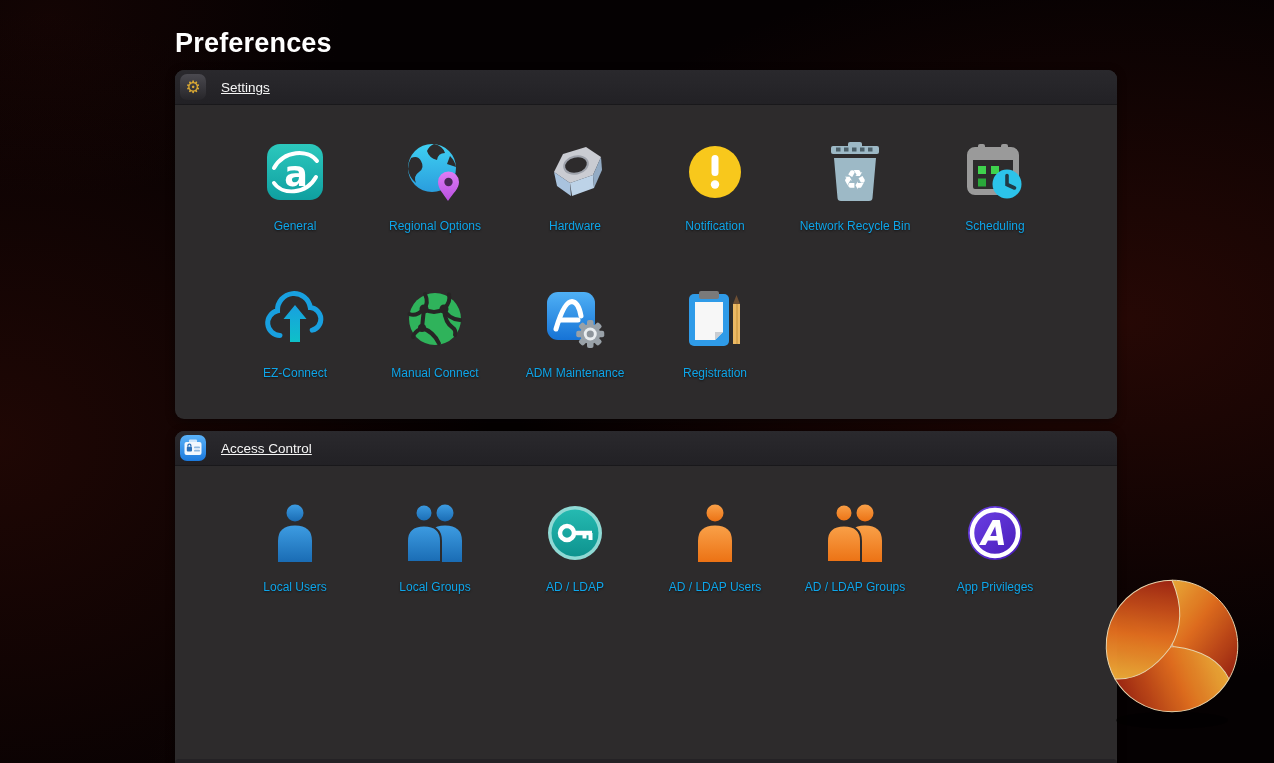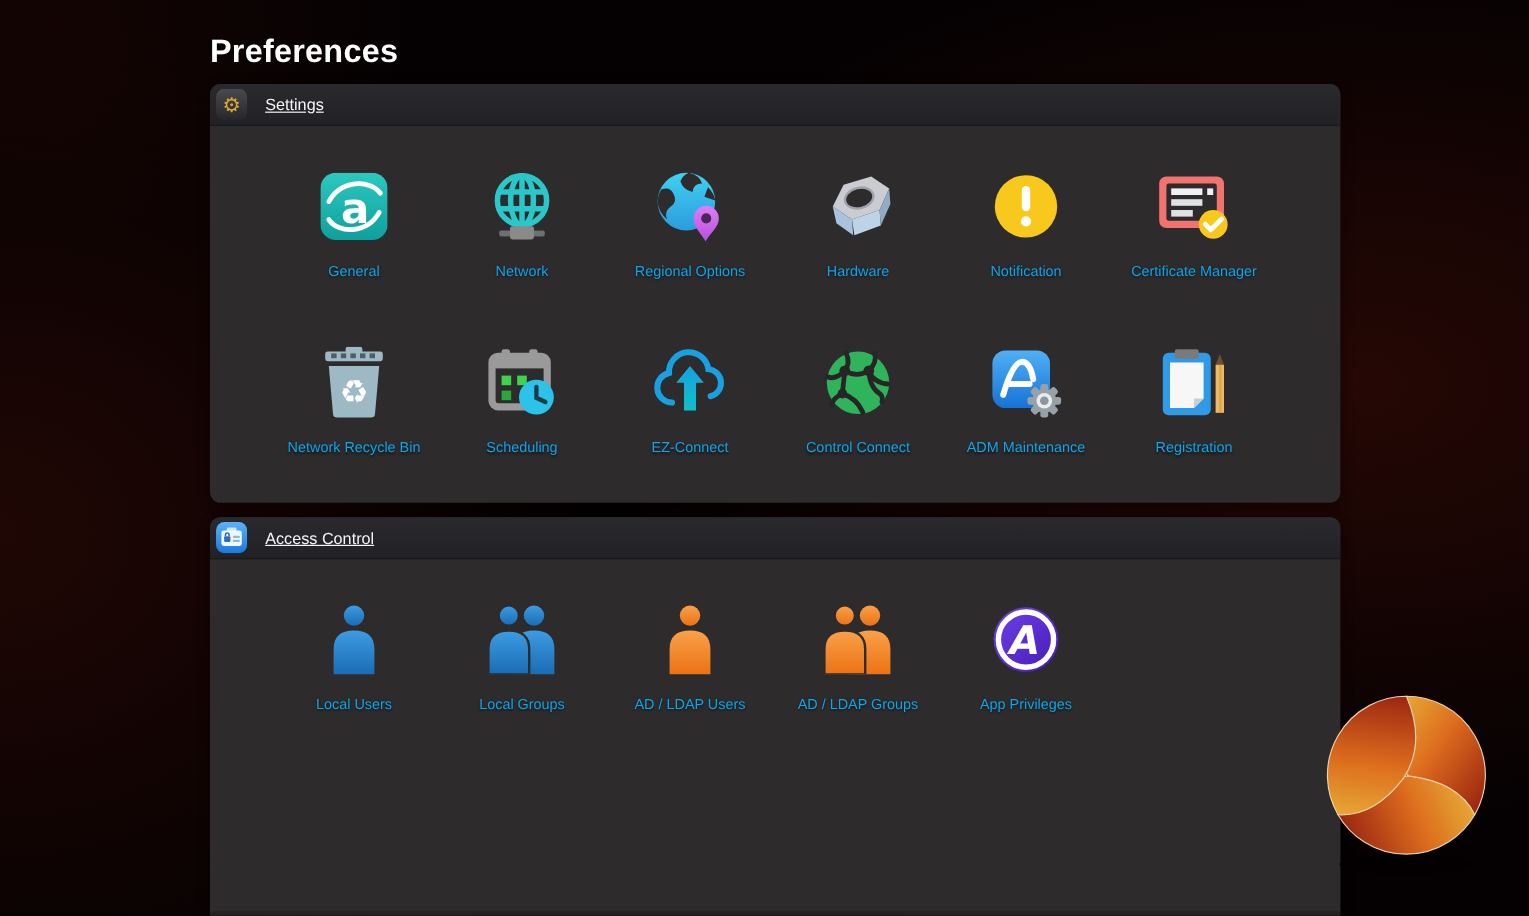--- a/index.html
+++ b/index.html
@@ -77,36 +77,20 @@
             </defs>
           <rect width="56" height="56" rx="13" fill="url(#gTeal)"></rect>
           <text x="29" y="42" text-anchor="middle" font-size="35" font-weight="bold" fill="#fff" font-family="DejaVu Sans">a</text>
           <path d="M7 24 C 17 6 41 5 50 17" stroke="#fff" stroke-width="4" fill="none" stroke-linecap="round"></path>
           <path d="M49 33 C 39 51 15 51 7 39" stroke="#fff" stroke-width="4" fill="none" stroke-linecap="round"></path>
         </svg>
       </div>
       <div class="tile-label">General</div>
     </div>
 
-    <div class="tile">
-      <div class="icon-box">
-        <svg width="58" height="60" viewBox="0 0 58 60">
-          <g stroke="#2ac7c9" stroke-width="4.6" fill="none">
-            <circle cx="29" cy="25" r="20.5"></circle>
-            <ellipse cx="29" cy="25" rx="9.5" ry="20.5"></ellipse>
-            <line x1="29" y1="4.5" x2="29" y2="45.5"></line>
-            <line x1="10" y1="18" x2="48" y2="18"></line>
-            <line x1="10" y1="32" x2="48" y2="32"></line>
-          </g>
-          <rect x="10" y="50" width="38" height="5" rx="1.5" fill="#6f6f6f"></rect>
-          <rect x="19" y="46.5" width="20" height="11" rx="2" fill="#8a8a8a"></rect>
-        </svg>
-      </div>
-      <div class="tile-label">Network</div>
-    </div>
 
     <div class="tile">
       <div class="icon-box">
         <svg width="58" height="62" viewBox="0 0 58 62">
           <defs>
             <linearGradient id="gGlobe" x1="0" y1="0" x2="0" y2="1">
                 <stop offset="0" stop-color="#3fd0f2"></stop>
                 <stop offset="1" stop-color="#2a9ddd"></stop>
               </linearGradient>
             <linearGradient id="gPin" x1="0" y1="0" x2="0" y2="1">
@@ -142,35 +126,20 @@
       <div class="icon-box">
         <svg width="56" height="56" viewBox="0 0 56 56">
           <circle cx="28" cy="28" r="26" fill="#f8c81c"></circle>
           <rect x="24.5" y="11" width="7" height="21" rx="3.5" fill="#fff"></rect>
           <circle cx="28" cy="40.5" r="4.2" fill="#fff"></circle>
         </svg>
       </div>
       <div class="tile-label">Notification</div>
     </div>
 
-    <div class="tile">
-      <div class="icon-box">
-        <svg width="60" height="56" viewBox="0 0 60 56">
-          <rect x="1" y="3" width="54" height="43" rx="6" fill="#f2726e"></rect>
-          <rect x="7" y="9" width="42" height="31" rx="2" fill="#2d2b2c"></rect>
-          <rect x="11" y="13" width="26" height="5.5" fill="#eef0f2"></rect>
-          <rect x="41" y="13" width="5" height="5.5" fill="#eef0f2"></rect>
-          <rect x="11" y="22" width="26" height="5.5" fill="#dfe2e5"></rect>
-          <rect x="11" y="31" width="18" height="5.5" fill="#dfe2e5"></rect>
-          <circle cx="46" cy="43" r="12" fill="#f8c81c"></circle>
-          <path d="M39.5 43 l4.5 4.5 L53 38.5" stroke="#fff" stroke-width="4" fill="none" stroke-linecap="round" stroke-linejoin="round"></path>
-        </svg>
-      </div>
-      <div class="tile-label">Certificate Manager</div>
-    </div>
 
     <div class="tile">
       <div class="icon-box">
         <svg width="52" height="60" viewBox="0 0 52 60">
           <rect x="19" y="0" width="14" height="6" rx="2" fill="#9db9c6"></rect>
           <rect x="2" y="4" width="48" height="8" rx="2" fill="#9db9c6"></rect>
           <g fill="#4b5f68">
             <rect x="7" y="5.5" width="4.5" height="4"></rect>
               <rect x="15" y="5.5" width="4.5" height="4"></rect>
             <rect x="23" y="5.5" width="4.5" height="4"></rect>
@@ -232,21 +201,21 @@
             <path d="M16 38 Q28 42 33 53.5"></path>
             <path d="M38 19 Q39 33 47 38 Q50 40 49 45"></path>
           </g>
           <g fill="#272525">
             <circle cx="18" cy="19" r="4.5"></circle>
               <circle cx="38" cy="19" r="4.5"></circle>
               <circle cx="16" cy="38" r="4"></circle>
           </g>
         </svg>
       </div>
-      <div class="tile-label">Control Connect</div>
+      <div class="tile-label">Manual Connect</div>
     </div>
 
     <div class="tile">
       <div class="icon-box">
         <svg width="62" height="60" viewBox="0 0 62 60">
           <defs>
               <linearGradient id="gADM" x1="0" y1="0" x2="0" y2="1">
                 <stop offset="0" stop-color="#4fb0f5"></stop>
                 <stop offset="1" stop-color="#1673d6"></stop>
               </linearGradient>
@@ -334,20 +303,39 @@
             </defs>
           <circle cx="40" cy="9" r="8.5" fill="url(#gPB2)"></circle>
           <path d="M23 58 V37 Q23 21.5 40 21.5 Q57 21.5 57 37 V58 Z" fill="url(#gPB2)"></path>
           <circle cx="19" cy="9" r="8.5" fill="url(#gPB2)" stroke="#2d2b2c" stroke-width="2"></circle>
           <path d="M2 58 V37 Q2 21.5 19 21.5 Q36 21.5 36 37 V58 Z" fill="url(#gPB2)" stroke="#2d2b2c" stroke-width="2"></path>
         </svg>
       </div>
       <div class="tile-label">Local Groups</div>
     </div>
 
+    <div class="tile">
+      <div class="icon-box">
+        <svg width="58" height="58" viewBox="0 0 58 58">
+          <defs>
+              <linearGradient id="gKey" x1="0" y1="0" x2="0" y2="1">
+                <stop offset="0" stop-color="#25bab1"></stop>
+                <stop offset="1" stop-color="#0e938f"></stop>
+              </linearGradient>
+            </defs>
+          <circle cx="29" cy="29" r="27" fill="#8fd9d4"></circle>
+          <circle cx="29" cy="29" r="23.5" fill="url(#gKey)"></circle>
+          <circle cx="21" cy="29" r="7" fill="none" stroke="#fff" stroke-width="4.5"></circle>
+          <line x1="28" y1="29" x2="46" y2="29" stroke="#fff" stroke-width="4.5"></line>
+          <line x1="38.5" y1="29" x2="38.5" y2="34.5" stroke="#fff" stroke-width="4"></line>
+          <line x1="44.5" y1="29" x2="44.5" y2="36" stroke="#fff" stroke-width="4"></line>
+        </svg>
+      </div>
+      <div class="tile-label">AD / LDAP</div>
+    </div>
 
     <div class="tile">
       <div class="icon-box">
         <svg width="44" height="58" viewBox="0 0 44 58">
           <defs>
               <linearGradient id="gPO" x1="0" y1="0" x2="0" y2="1">
                 <stop offset="0" stop-color="#f9a149"></stop>
                 <stop offset="1" stop-color="#ec7214"></stop>
               </linearGradient>
             </defs>

